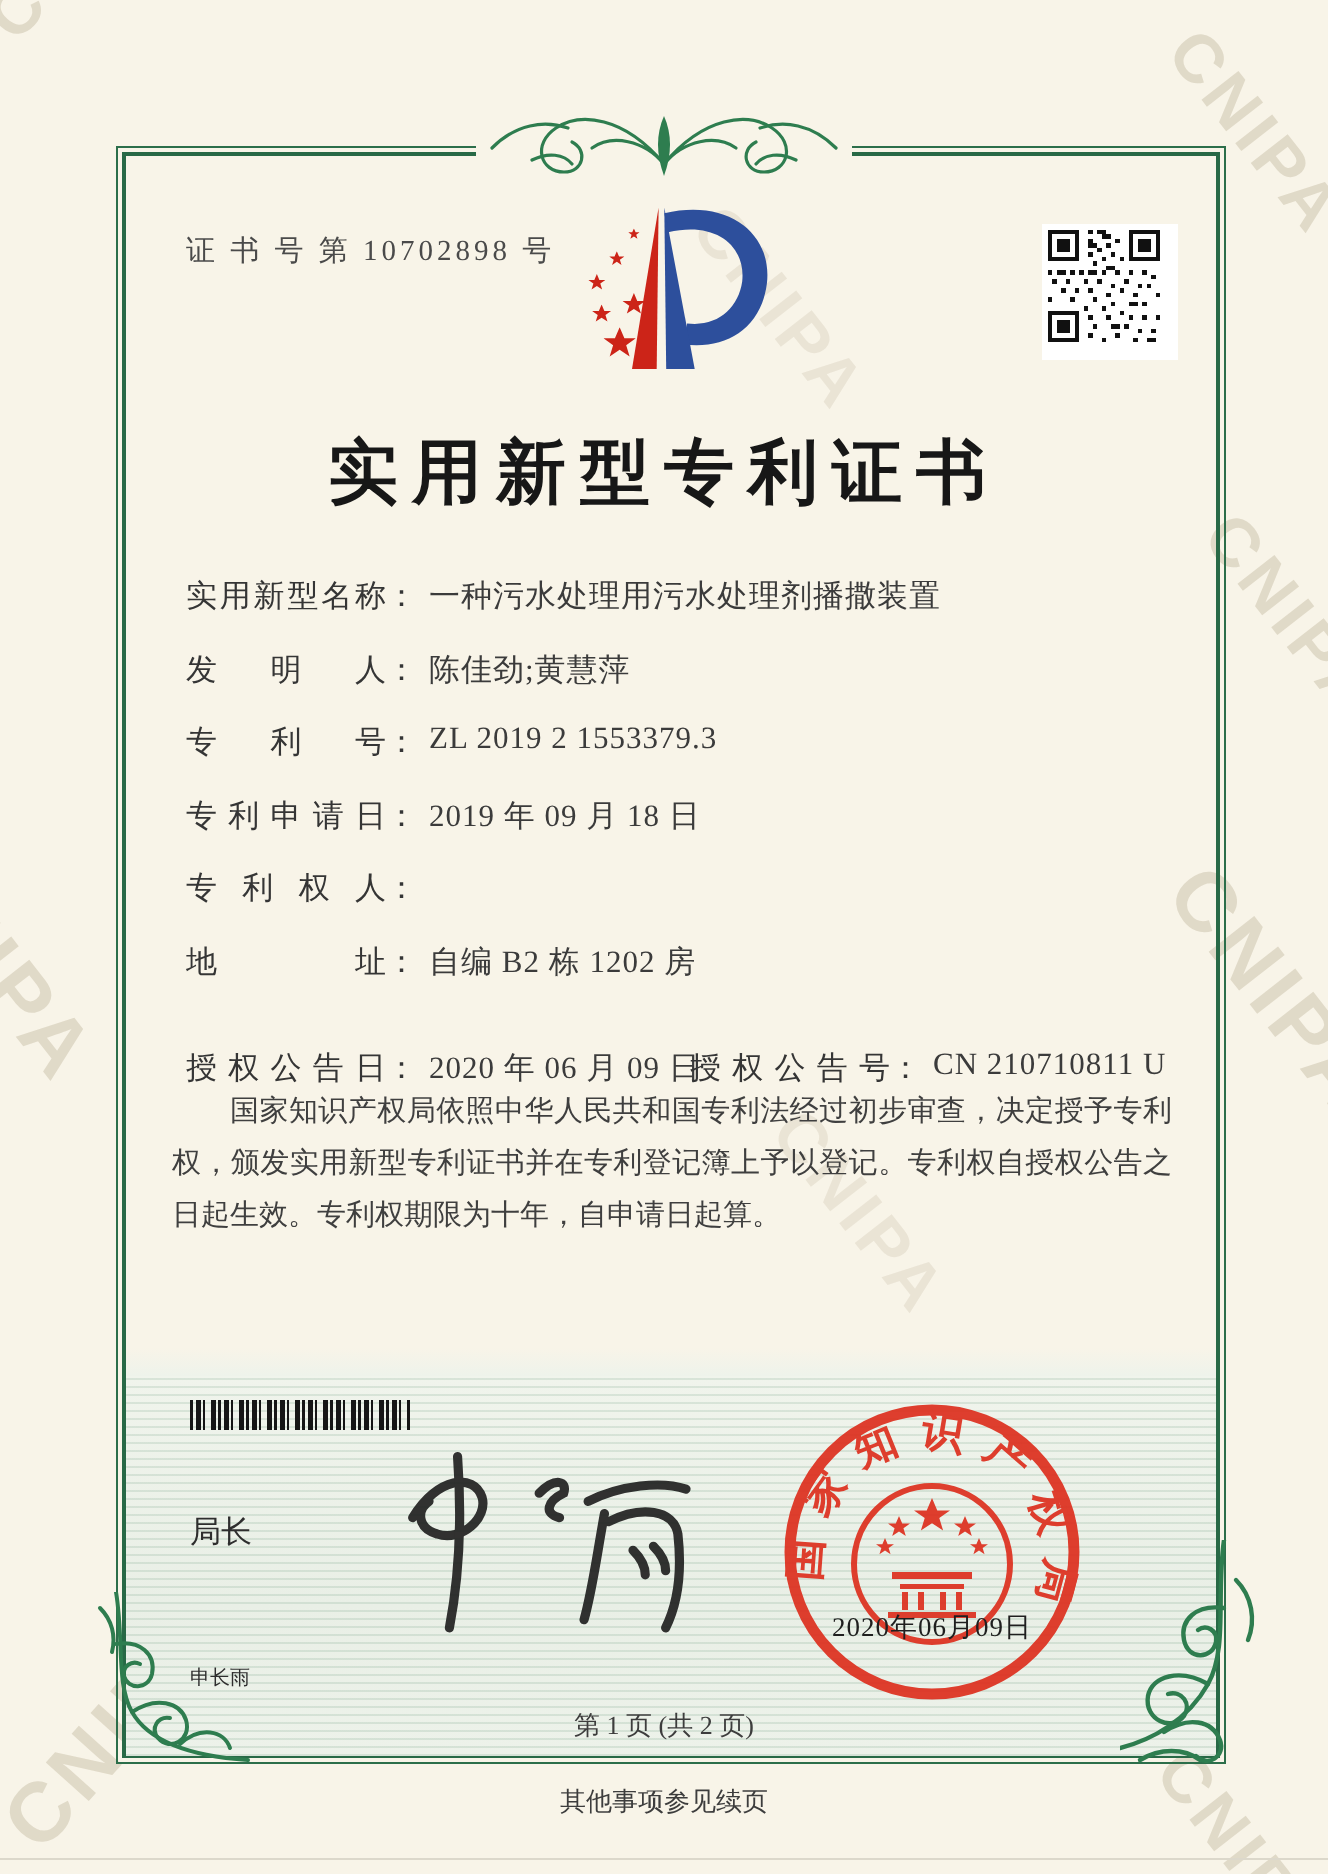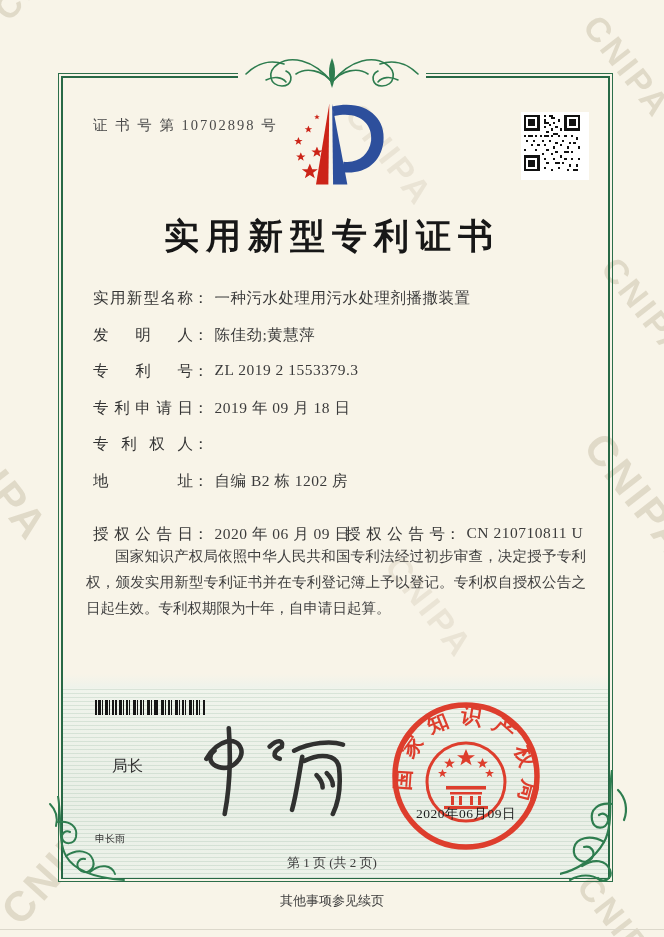--- a/index.html
+++ b/index.html
@@ -50,21 +50,21 @@
   .paras{position:absolute;left:86px;top:544px;width:500px;font-size:14.5px;
     line-height:1.78;text-align:justify;color:#3f3f3f;}
   .paras p{margin:0;text-indent:2em;}
   
   .barcode{position:absolute;left:95px;top:700px;width:110px;height:15px;
     background:repeating-linear-gradient(90deg,
       #161616 0 1.5px, transparent 1.5px 3px,
       #161616 3px 5.5px, transparent 5.5px 6.5px,
       #161616 6.5px 7.5px, transparent 7.5px 10.5px,
       #161616 10.5px 13px, transparent 13px 14px);}
-  .role{position:absolute;left:112px;top:756px;font-size:15.5px;color:#2e2e2e;
+  .role{position:absolute;left:95px;top:756px;font-size:15.5px;color:#2e2e2e;
     font-family:Liberation Serif, serif;}
   .role-name{position:absolute;left:95px;top:832px;font-size:10px;color:#2e2e2e;
     font-family:"Liberation Sans","DejaVu Sans",sans-serif;}
   .signature{position:absolute;left:183px;top:716px;width:165px;height:102px;}
   .seal{position:absolute;left:388px;top:698px;width:156px;height:156px;}
   .seal-date{position:absolute;left:388px;top:805px;width:156px;text-align:center;
     font-size:13.5px;color:#1f1f1f;letter-spacing:0.5px;z-index:5;}
   .page-info{position:absolute;left:0;top:854px;width:664px;text-align:center;
     font-size:13px;color:#3d3d3d;z-index:4;}
   .note{position:absolute;left:0;top:892px;width:664px;text-align:center;

